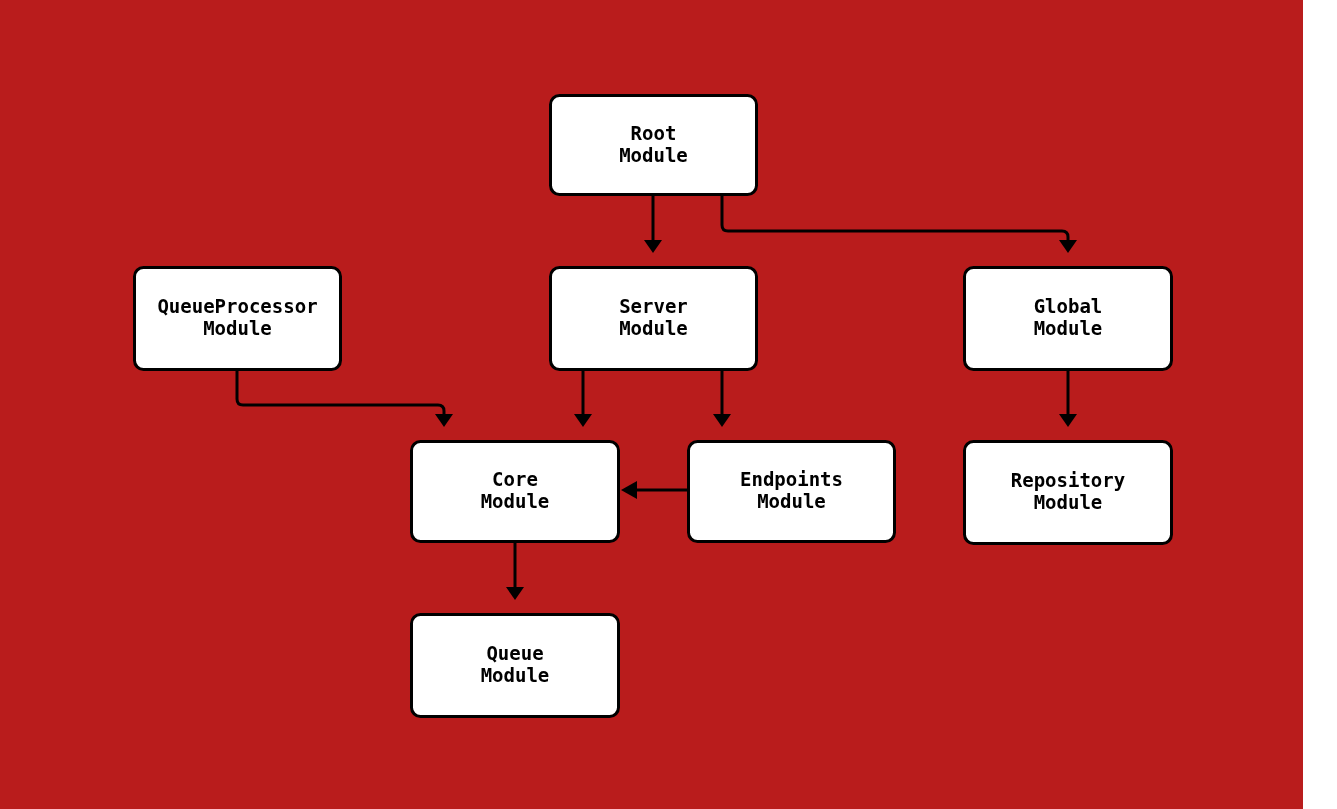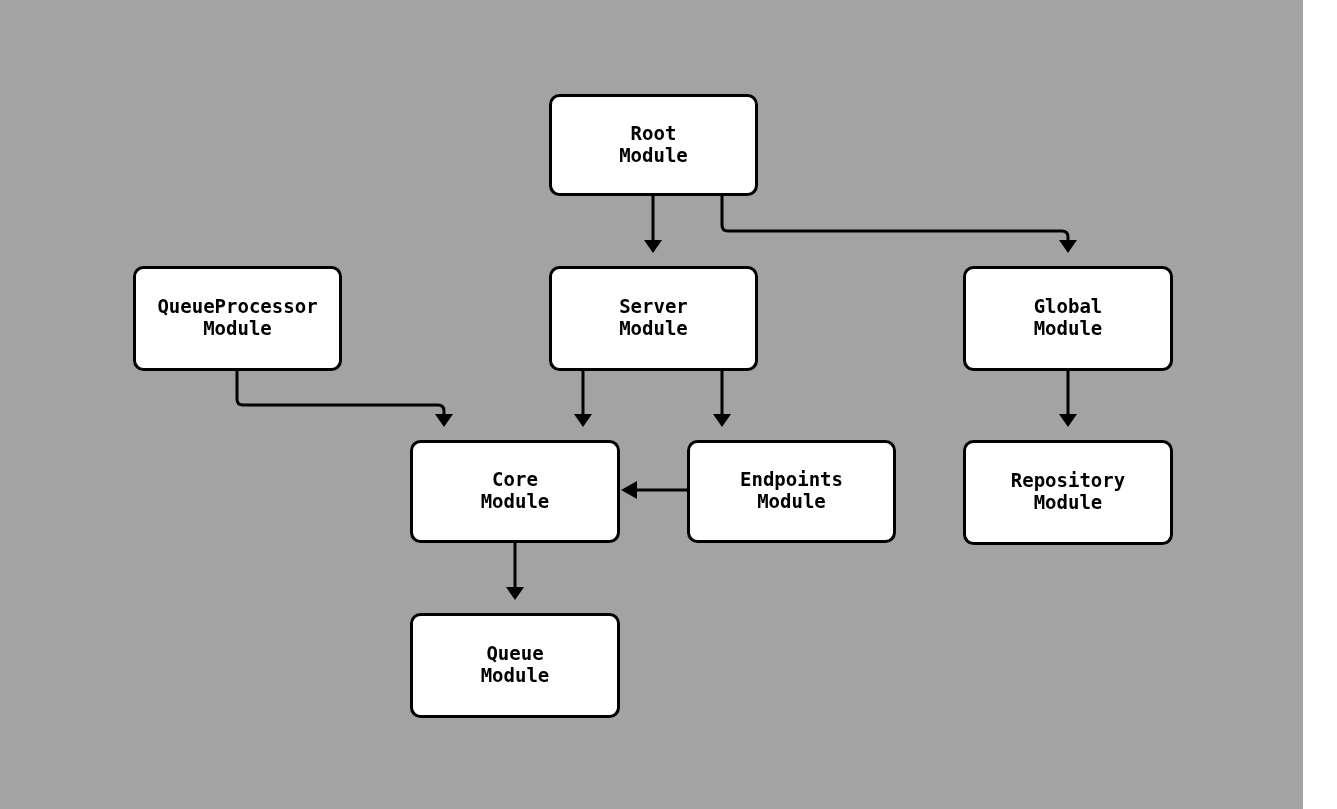--- a/index.html
+++ b/index.html
@@ -10,21 +10,21 @@
   body {
     width: 1337px;
     height: 809px;
     overflow: hidden;
     font-family: "DejaVu Sans Mono", "Liberation Mono", monospace;
   }
   #diagram-root {
     position: relative;
     width: 1303px;
     height: 809px;
-    background: #a3a3a3;
+    background: #b91c1c;
   }
   svg#graph {
     display: block;
     width: 1337px;
     height: 809px;
   }
   .node-box {
     fill: #ffffff;
     stroke: #000000;
     stroke-width: 3;

